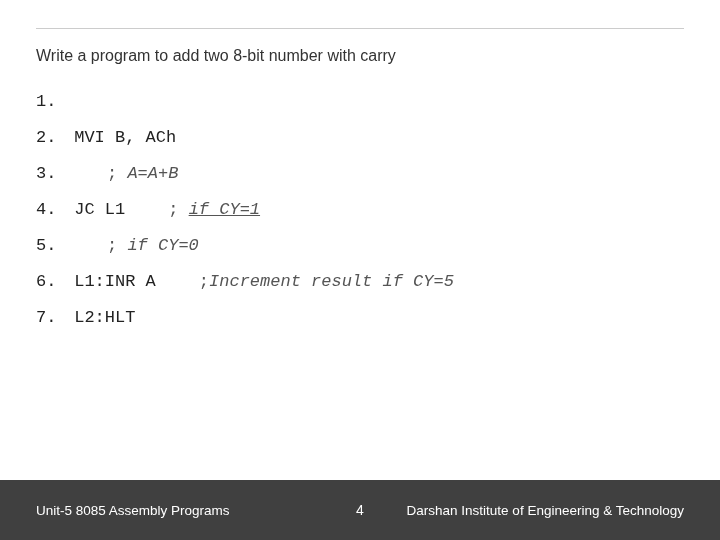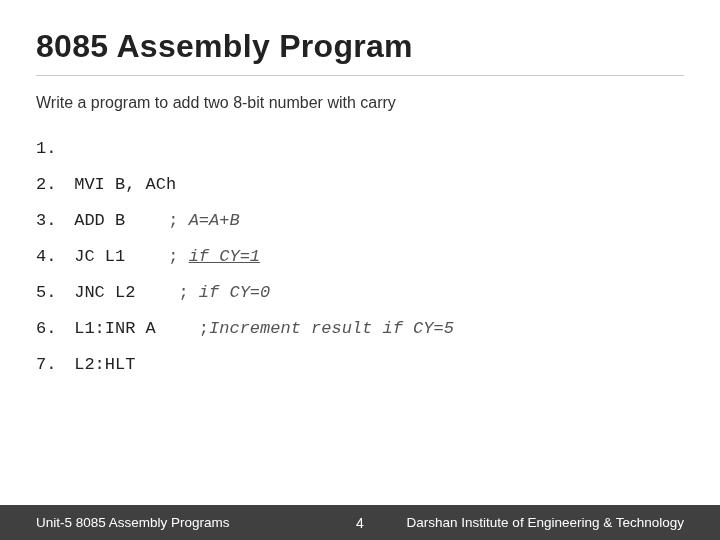--- a/index.html
+++ b/index.html
@@ -68,21 +68,21 @@
       color: #555555;
       font-style: normal;
       margin-left: 43px;
     }
 
     .footer {
       position: absolute;
       bottom: 0;
       left: 0;
       right: 0;
-      height: 35px;
+      height: 60px;
       background: #404040;
       display: flex;
       align-items: center;
       justify-content: space-between;
       padding: 0 36px;
     }
 
     .footer-left {
       color: #ffffff;
       font-size: 13.5px;
@@ -101,50 +101,47 @@
     .footer-right {
       color: #ffffff;
       font-size: 13.5px;
       font-family: Arial, sans-serif;
     }
   </style>
 </head>
 <body>
 
 <div class="main-content">
-  <h1 class="page-title">8085 Assembly Program</h1>
   <hr class="divider">
   <p class="subtitle">Write a program to add two 8-bit number with carry</p>
 
   <div class="code-block">
 
     <div class="code-line">
       <span class="line-num">1.</span>
     </div>
 
     <div class="code-line">
       <span class="line-num">2.</span>
       <span class="code-text">&nbsp;MVI B, ACh</span>
     </div>
 
     <div class="code-line">
       <span class="line-num">3.</span>
-      <span class="code-text">&nbsp;ADD B </span>
       <span class="comment">; <span style="font-style:italic;">A=A+B</span></span>
     </div>
 
     <div class="code-line">
       <span class="line-num">4.</span>
       <span class="code-text">&nbsp;JC L1 </span>
       <span class="comment">; <span style="font-style:italic;text-decoration:underline;">if CY=1</span></span>
     </div>
 
     <div class="code-line">
       <span class="line-num">5.</span>
-      <span class="code-text">&nbsp;JNC L2 </span>
       <span class="comment">; <span style="font-style:italic;">if CY=0</span></span>
     </div>
 
     <div class="code-line">
       <span class="line-num">6.</span>
       <span class="code-text">&nbsp;L1:INR A </span>
       <span class="comment">;<span style="font-style:italic;">Increment result if CY=5</span></span>
     </div>
 
     <div class="code-line">

